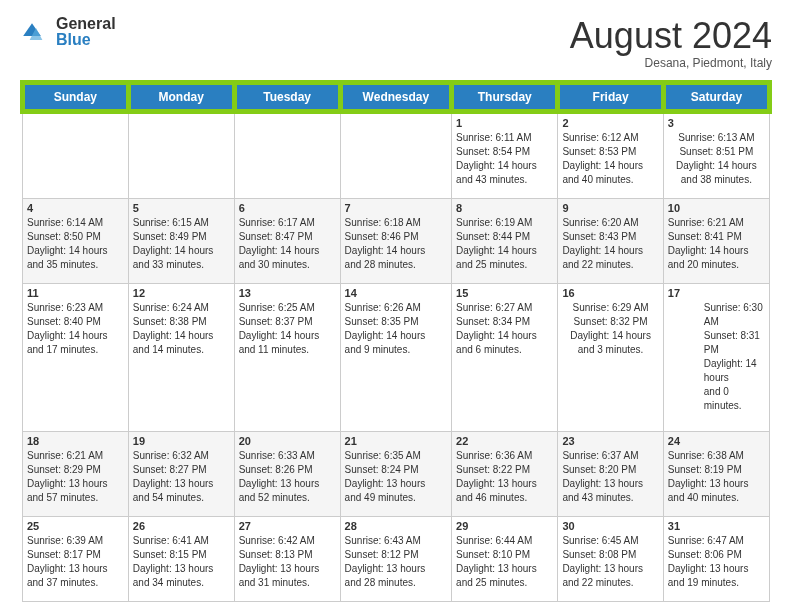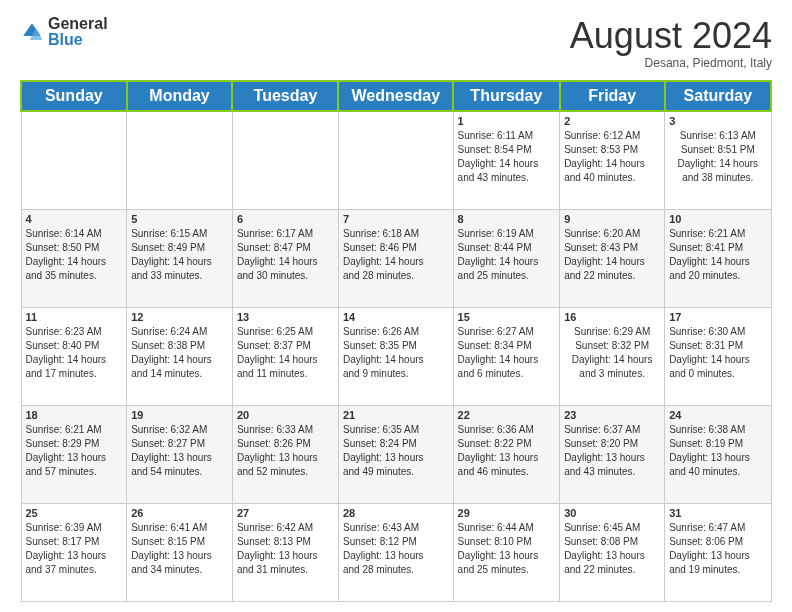--- a/index.html
+++ b/index.html
@@ -19,21 +19,21 @@
     }
     .header {
       display: flex;
       justify-content: space-between;
       align-items: flex-start;
       margin-bottom: 10px;
     }
     .logo {
       display: flex;
       align-items: center;
-      gap: 4px;
+      gap: 12px;
     }
     .logo-text-general {
       font-size: 16px;
       font-weight: bold;
       color: #333;
       line-height: 1;
     }
     .logo-text-blue {
       font-size: 16px;
       font-weight: bold;
@@ -58,25 +58,25 @@
       color: #555;
     }
     .calendar-table {
       width: 100%;
       border-collapse: collapse;
       flex: 1;
     }
     .calendar-table th {
       background: #2a7fc1;
       color: #fff;
-      font-size: 16px;
+      font-size: 12px;
       font-weight: bold;
-      padding: 5px 12px;
+      padding: 5px 20px;
       text-align: center;
-      border: 2px solid #84cc16;
+      border: 5px solid #84cc16;
     }
     .calendar-table td {
       border: 1px solid #ccc;
       vertical-align: top;
       padding: 3px 4px;
       font-size: 9.5px;
       color: #333;
       width: calc(100% / 7);
       background: #fff;
     }
@@ -255,21 +255,21 @@
           </td>
           <td>
             <span class="day-number">16</span>
             <div class="day-info" style="white-space: pre-line; text-align: center;">Sunrise: 6:29 AM
 Sunset: 8:32 PM
 Daylight: 14 hours
 and 3 minutes.</div>
           </td>
           <td>
             <span class="day-number">17</span>
-            <div class="day-info" style="white-space: pre-line;">Sunrise: 6:30 AM
+            <div class="day-info" style="white-space: pre-line; margin-left: 36px;">Sunrise: 6:30 AM
 Sunset: 8:31 PM
 Daylight: 14 hours
 and 0 minutes.</div>
           </td>
         </tr>
         <tr>
           <td>
             <span class="day-number">18</span>
             <div class="day-info" style="white-space: pre-line;">Sunrise: 6:21 AM
 Sunset: 8:29 PM

